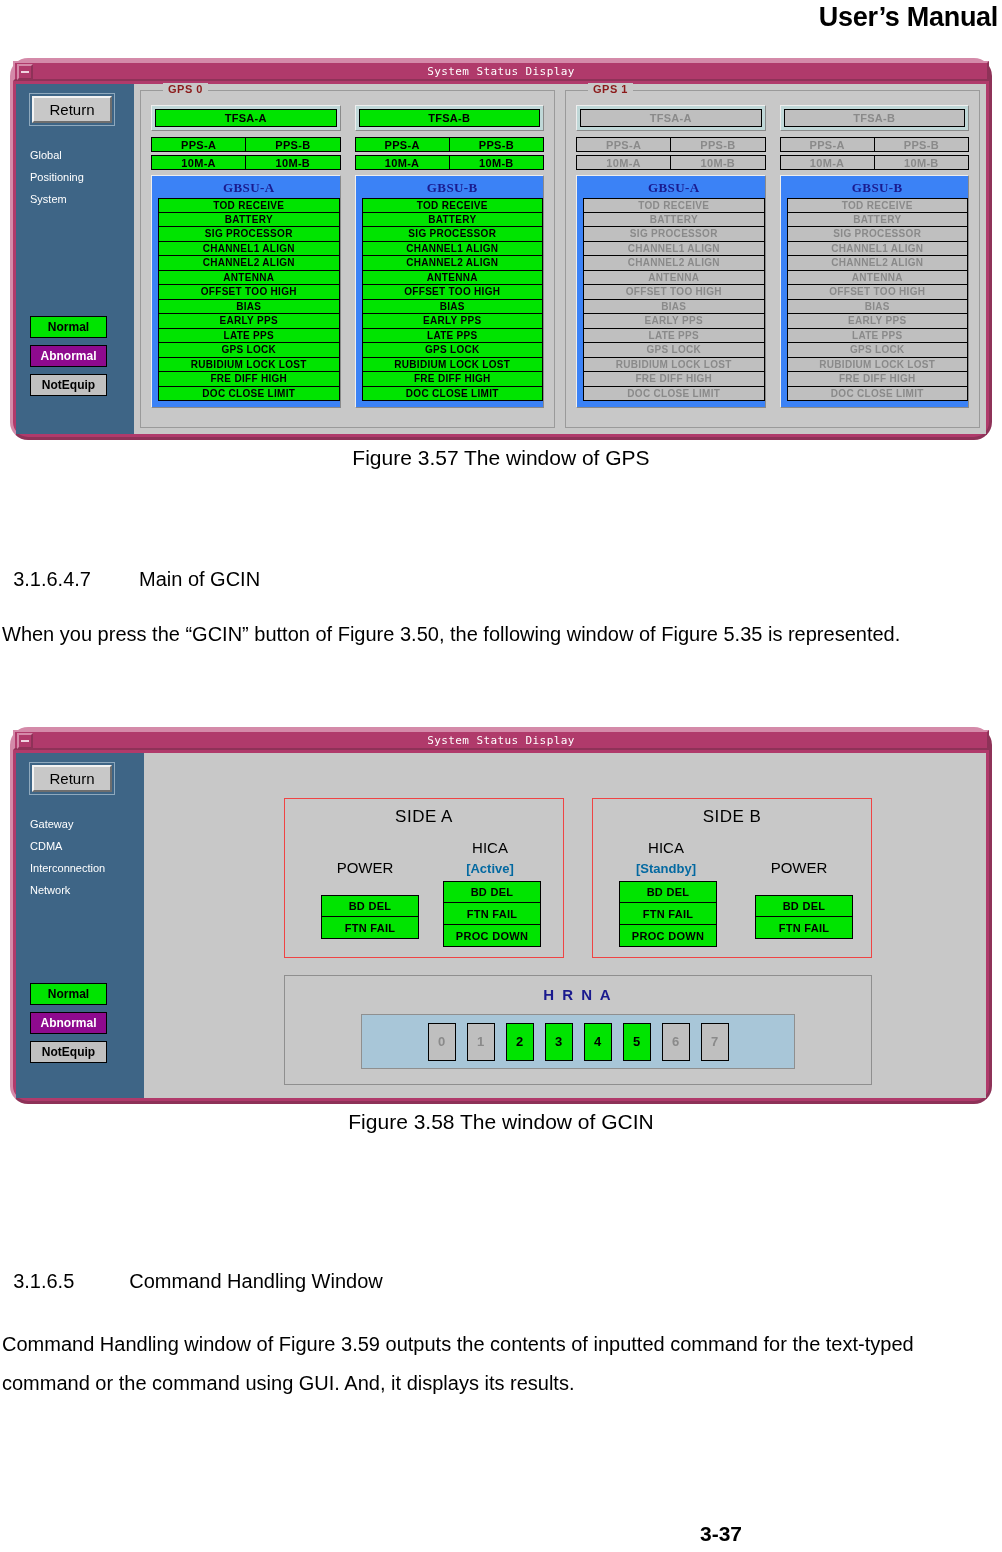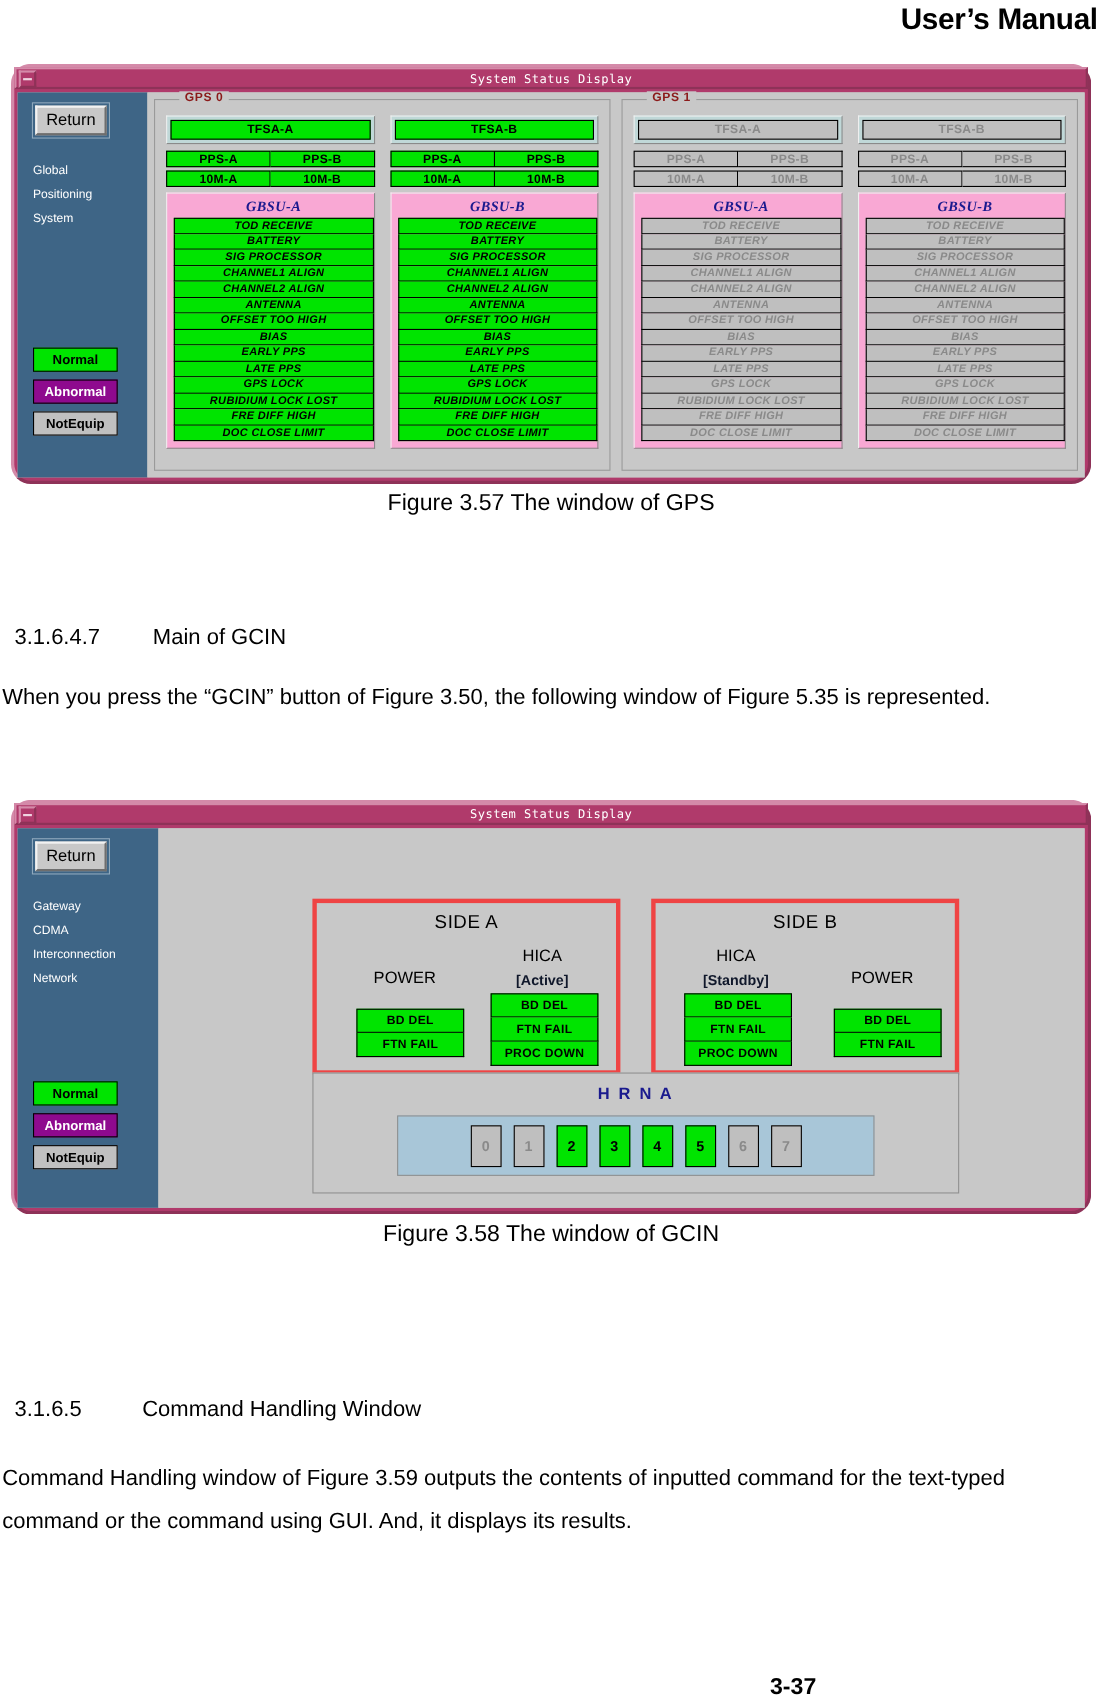--- a/index.html
+++ b/index.html
@@ -133,21 +133,21 @@
   .sidebar {
     width: 118px;
     flex: 0 0 118px;
     background: #3e6586;
     position: relative;
     box-sizing: border-box;
   }
   .btn-return {
     position: absolute;
     left: 16px; top: 12px;
-    width: 65px; height: 27px;
+    width: 80px; height: 27px;
     background: #c8c8c8;
     border-top: 2px solid #f2f2f2;
     border-left: 2px solid #f2f2f2;
     border-right: 2px solid #6e6e6e;
     border-bottom: 2px solid #6e6e6e;
     box-sizing: border-box;
     display: flex;
     align-items: center;
     justify-content: center;
     font-size: 15px;
@@ -242,28 +242,27 @@
   .cell.off { background: #bfbfbf; color: #8a8a8a; }
   .tfsa { height: 18px; }
   .pair {
     display: flex;
     margin-bottom: 3px;
   }
   .pair .cell { flex: 1 1 0; height: 15px; }
   .pair .cell + .cell { border-left: none; }
 
   .gbsu-wrap {
-    background: #f9a8d4;
+    background: #3b82f6;
     border-top: 1px solid #eee;
     border-left: 1px solid #eee;
     border-right: 1px solid #8a8a8a;
     border-bottom: 1px solid #8a8a8a;
     padding: 3px 0 6px 6px;
     margin-top: 5px;
-    font-style: italic;
   }
   .gbsu-title {
     text-align: center;
     font-family: "Liberation Serif", serif;
     font-size: 13px;
     font-weight: bold;
     color: #1a1a8e;
     padding: 1px 0 2px 0;
     letter-spacing: 0.4px;
   }
@@ -274,44 +273,43 @@
   .gbsu-list .cell + .cell { border-top: none; }
 
   
   .gcin-content {
     flex: 1 1 auto;
     position: relative;
     background: #c8c8c8;
   }
   .side-panel {
     position: absolute;
-    border: 4px solid #ef4444;
+    border: 1px solid #ef4444;
     box-sizing: border-box;
     background: #c8c8c8;
-    margin-top: 19px;
   }
   .side-title {
     position: absolute;
     top: 8px; left: 0; right: 0;
     text-align: center;
     font-size: 17px;
     letter-spacing: 0.5px;
   }
   .blk-label {
     position: absolute;
     text-align: center;
     font-size: 15px;
     white-space: nowrap;
   }
   .blk-sub {
     position: absolute;
     text-align: center;
     font-size: 13px;
     font-weight: bold;
-    color: #0f172a;
+    color: #0369a1;
     white-space: nowrap;
   }
   .blk-cells {
     position: absolute;
   }
   .blk-cells .cell {
     height: 22px;
     font-size: 11px;
   }
   .blk-cells .cell + .cell { border-top: none; }

